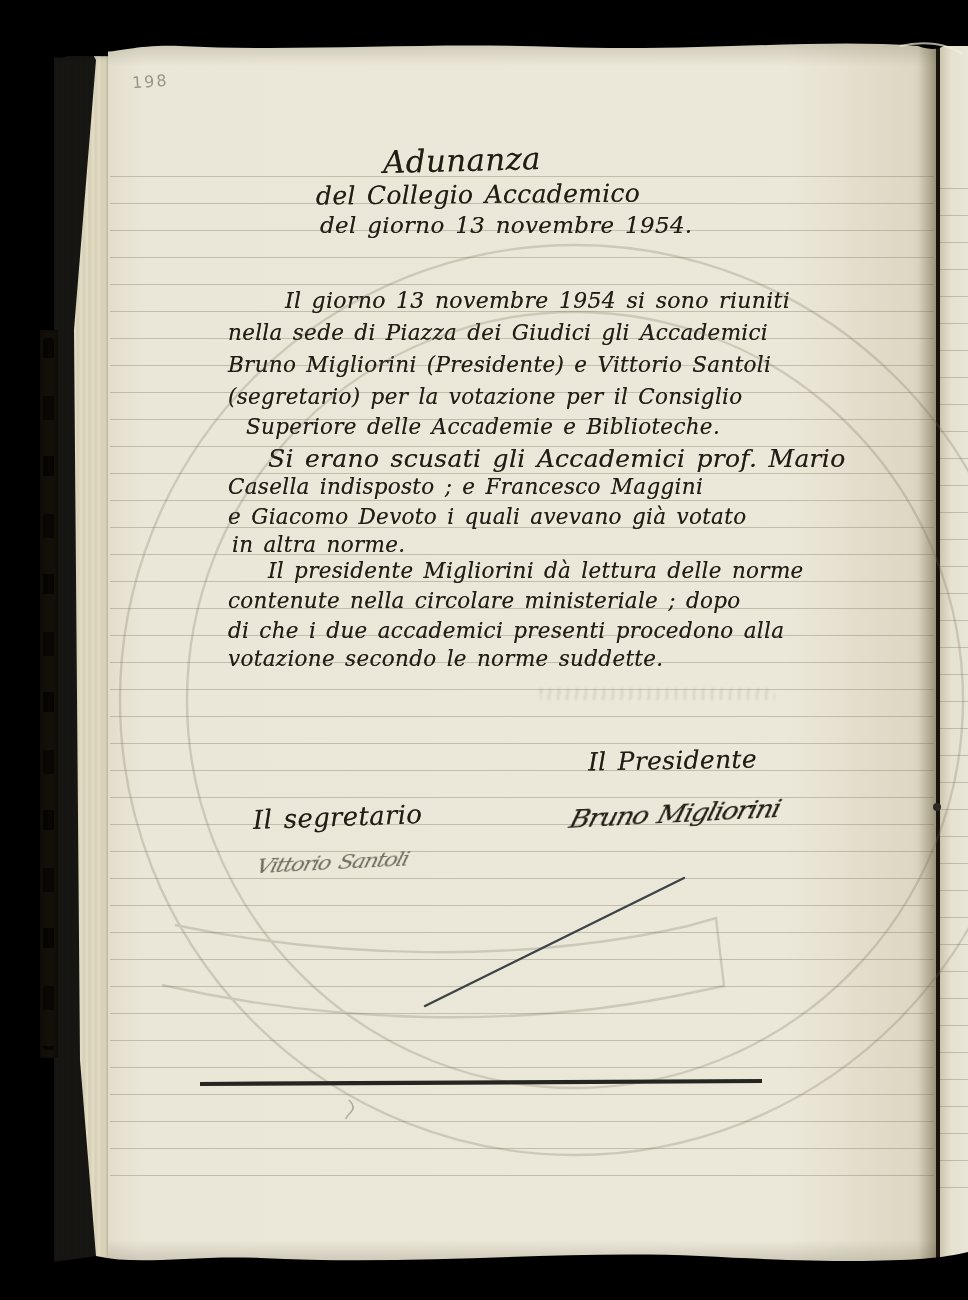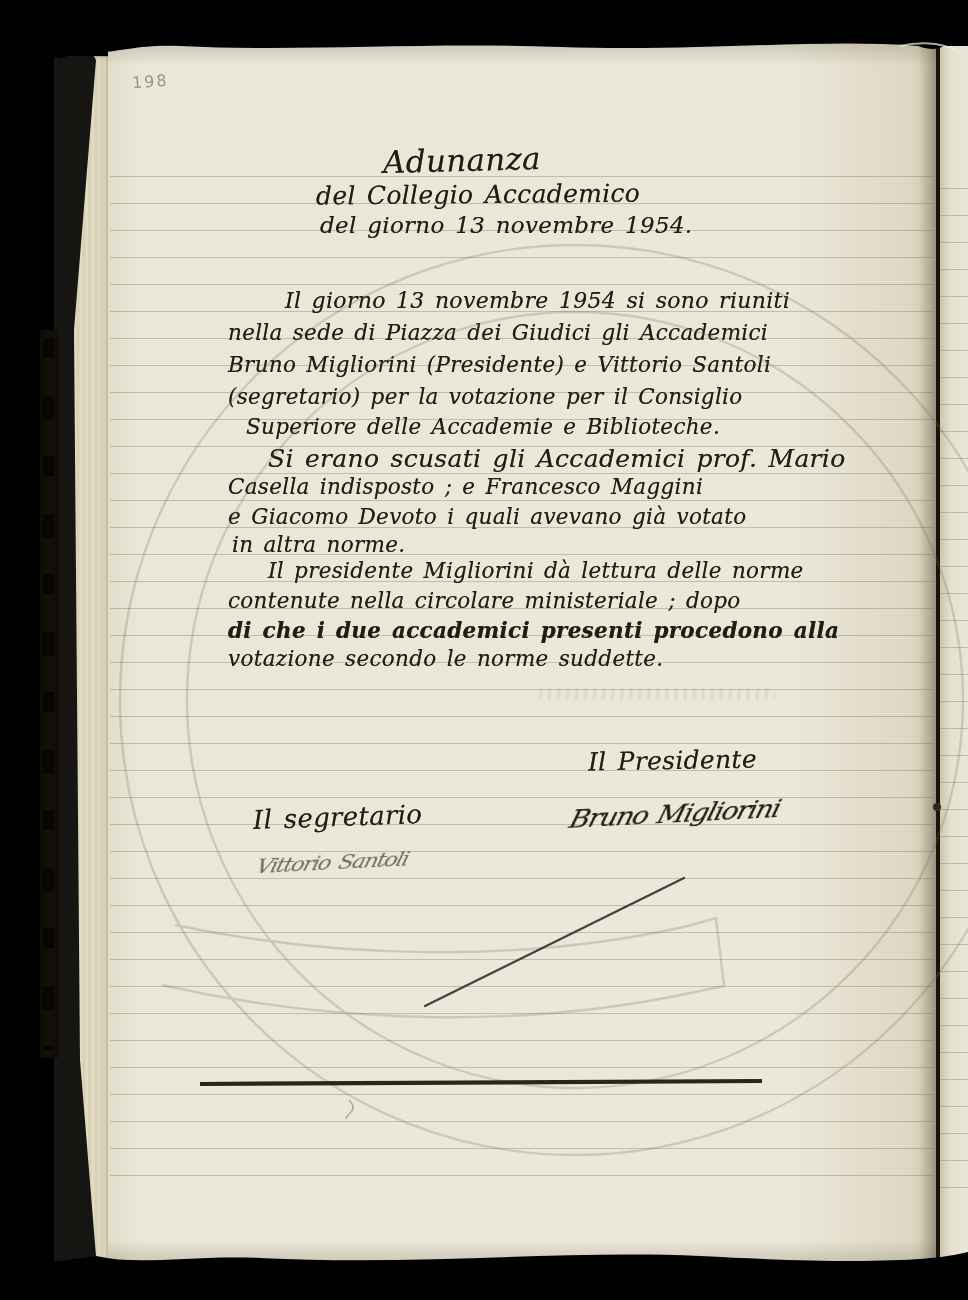--- a/index.html
+++ b/index.html
@@ -122,21 +122,21 @@
   <div class="hw" style="left:228px;top:320px;font-size:21.5px;">nella sede di Piazza dei Giudici gli Accademici</div>
   <div class="hw" style="left:228px;top:352px;font-size:21.5px;">Bruno Migliorini (Presidente) e Vittorio Santoli</div>
   <div class="hw" style="left:228px;top:384px;font-size:21.5px;">(segretario) per la votazione per il Consiglio</div>
   <div class="hw" style="left:232px;top:414px;font-size:21.5px;margin-left:14px;">Superiore delle Accademie e Biblioteche.</div>
   <div class="hw" style="left:268px;top:444px;font-size:25px;">Si erano scusati gli Accademici prof. Mario</div>
   <div class="hw" style="left:228px;top:474px;font-size:21.5px;">Casella indisposto ; e Francesco Maggini</div>
   <div class="hw" style="left:228px;top:504px;font-size:21.5px;">e Giacomo Devoto i quali avevano già votato</div>
   <div class="hw" style="left:232px;top:532px;font-size:21.5px;">in altra norme.</div>
   <div class="hw" style="left:268px;top:558px;font-size:21.5px;">Il presidente Migliorini dà lettura delle norme</div>
   <div class="hw" style="left:228px;top:588px;font-size:21.5px;">contenute nella circolare ministeriale ; dopo</div>
-  <div class="hw" style="left:228px;top:618px;font-size:21.5px;font-weight:bold;">di che i due accademici presenti procedono alla</div>
+  <div class="hw" style="left:228px;top:618px;font-size:21.5px;">di che i due accademici presenti procedono alla</div>
   <div class="hw" style="left:228px;top:646px;font-size:21.5px;">votazione secondo le norme suddette.</div>
 
   <div class="showthrough"></div>
 
   <div class="hw" style="left:588px;top:746px;font-size:25px;transform:rotate(-1deg);">Il Presidente</div>
   <div class="hw scrawl" style="left:572px;top:798px;font-size:27px;">Bruno Migliorini</div>
   <div class="hw" style="left:253px;top:802px;font-size:26px;transform:rotate(-2deg);">Il segretario</div>
   <div class="hw scrawl faded" style="left:258px;top:850px;font-size:22px;">Vittorio Santoli</div>
 
   <svg class="overlay" viewBox="0 0 968 1300">

